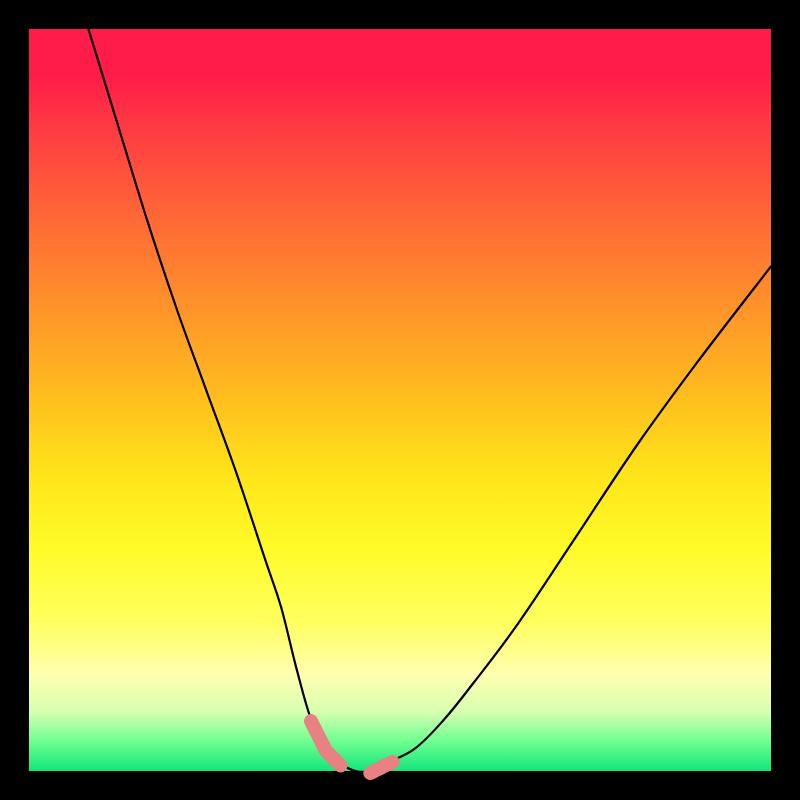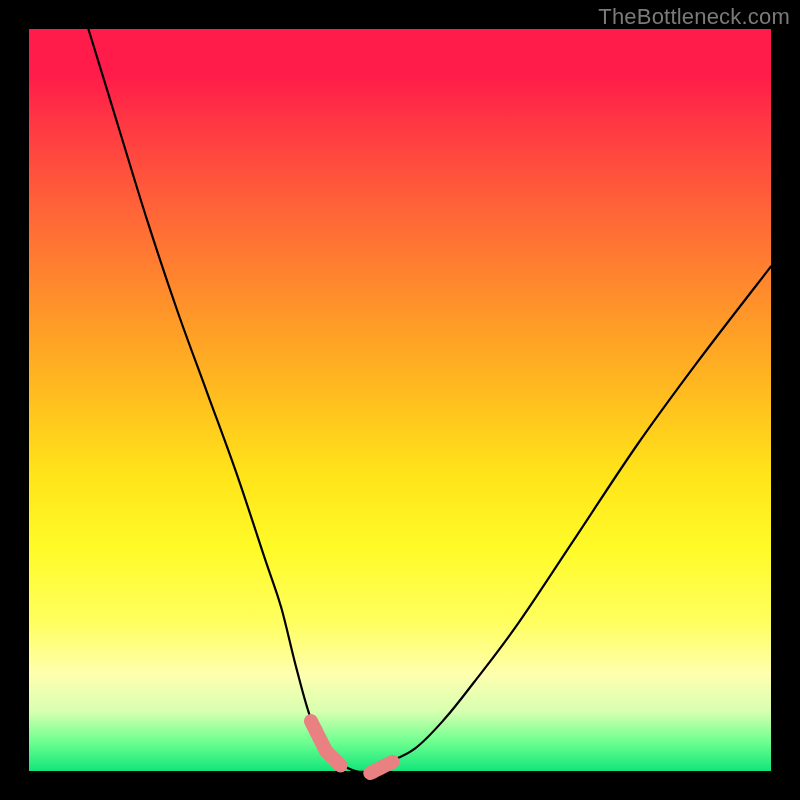--- a/index.html
+++ b/index.html
@@ -61,21 +61,20 @@
     font-size: 22px;
     letter-spacing: 0.2px;
     user-select: none;
   }
 </style>
 </head>
 <body>
 
 <div class="frame">
 
-  <div class="watermark">TheBottleneck.com</div>
 
   <div class="plot-wrap">
     <div class="gradient"></div>
 
     <svg class="curve" viewBox="0 0 742 742" preserveAspectRatio="none">
       <path fill="none" stroke="#000" stroke-width="2.2" stroke-linecap="round" d="M 59.4 0.0 C 64.7 17.4, 78.4 61.7, 89.0 96.5 C 99.7 131.2, 108.0 159.5, 118.7 192.9 C 129.4 226.3, 137.7 251.2, 148.4 282.0 C 159.1 312.7, 167.4 334.2, 178.1 363.6 C 188.8 393.0, 197.1 414.5, 207.8 445.2 C 218.4 475.9, 229.4 510.2, 237.4 534.2 C 245.5 558.3, 246.9 560.1, 252.3 578.8 C 257.6 597.5, 261.8 618.1, 267.1 638.1 C 272.5 658.2, 276.6 675.4, 282.0 690.1 C 287.3 704.8, 291.5 711.7, 296.8 719.7 C 302.1 727.8, 306.3 730.6, 311.6 734.6 C 317.0 738.6, 321.1 740.7, 326.5 742.0 C 331.8 743.3, 336.0 743.3, 341.3 742.0 C 346.7 740.7, 348.1 738.6, 356.2 734.6 C 364.2 730.6, 375.2 727.8, 385.8 719.7 C 396.5 711.7, 404.8 702.1, 415.5 690.1 C 426.2 678.0, 431.8 670.3, 445.2 653.0 C 458.6 635.6, 471.0 620.3, 489.7 593.6 C 508.4 566.9, 527.7 536.6, 549.1 504.6 C 570.4 472.5, 587.1 446.2, 608.4 415.5 C 629.8 384.8, 643.8 366.0, 667.8 333.9 C 691.8 301.8, 728.6 254.8, 742.0 237.4" id="curve-path"></path>
       <g id="marker-group">
           <path d="M 282.0 692.1 L 284.1 696.3 L 286.2 700.5 L 288.3 704.8 L 290.4 709.0 L 292.6 713.3 L 294.7 717.5 L 296.8 721.7 L 298.9 723.9 L 301.0 726.0 L 303.2 728.1 L 305.3 730.2 L 307.4 732.3 L 309.5 734.5 L 311.6 736.6" fill="none" stroke="#e98081" stroke-width="14" stroke-linecap="round" stroke-linejoin="round"></path>
           <path d="M 341.3 744.0 L 342.9 743.2 L 344.5 742.4 L 346.1 741.6 L 347.7 740.8 L 349.3 740.0 L 350.9 739.2 L 352.4 738.4 L 354.0 737.6 L 355.6 736.8 L 357.2 736.0 L 358.8 735.3 L 360.4 734.5 L 362.0 733.7 L 363.6 732.9" fill="none" stroke="#e98081" stroke-width="14" stroke-linecap="round" stroke-linejoin="round"></path>
         </g>

